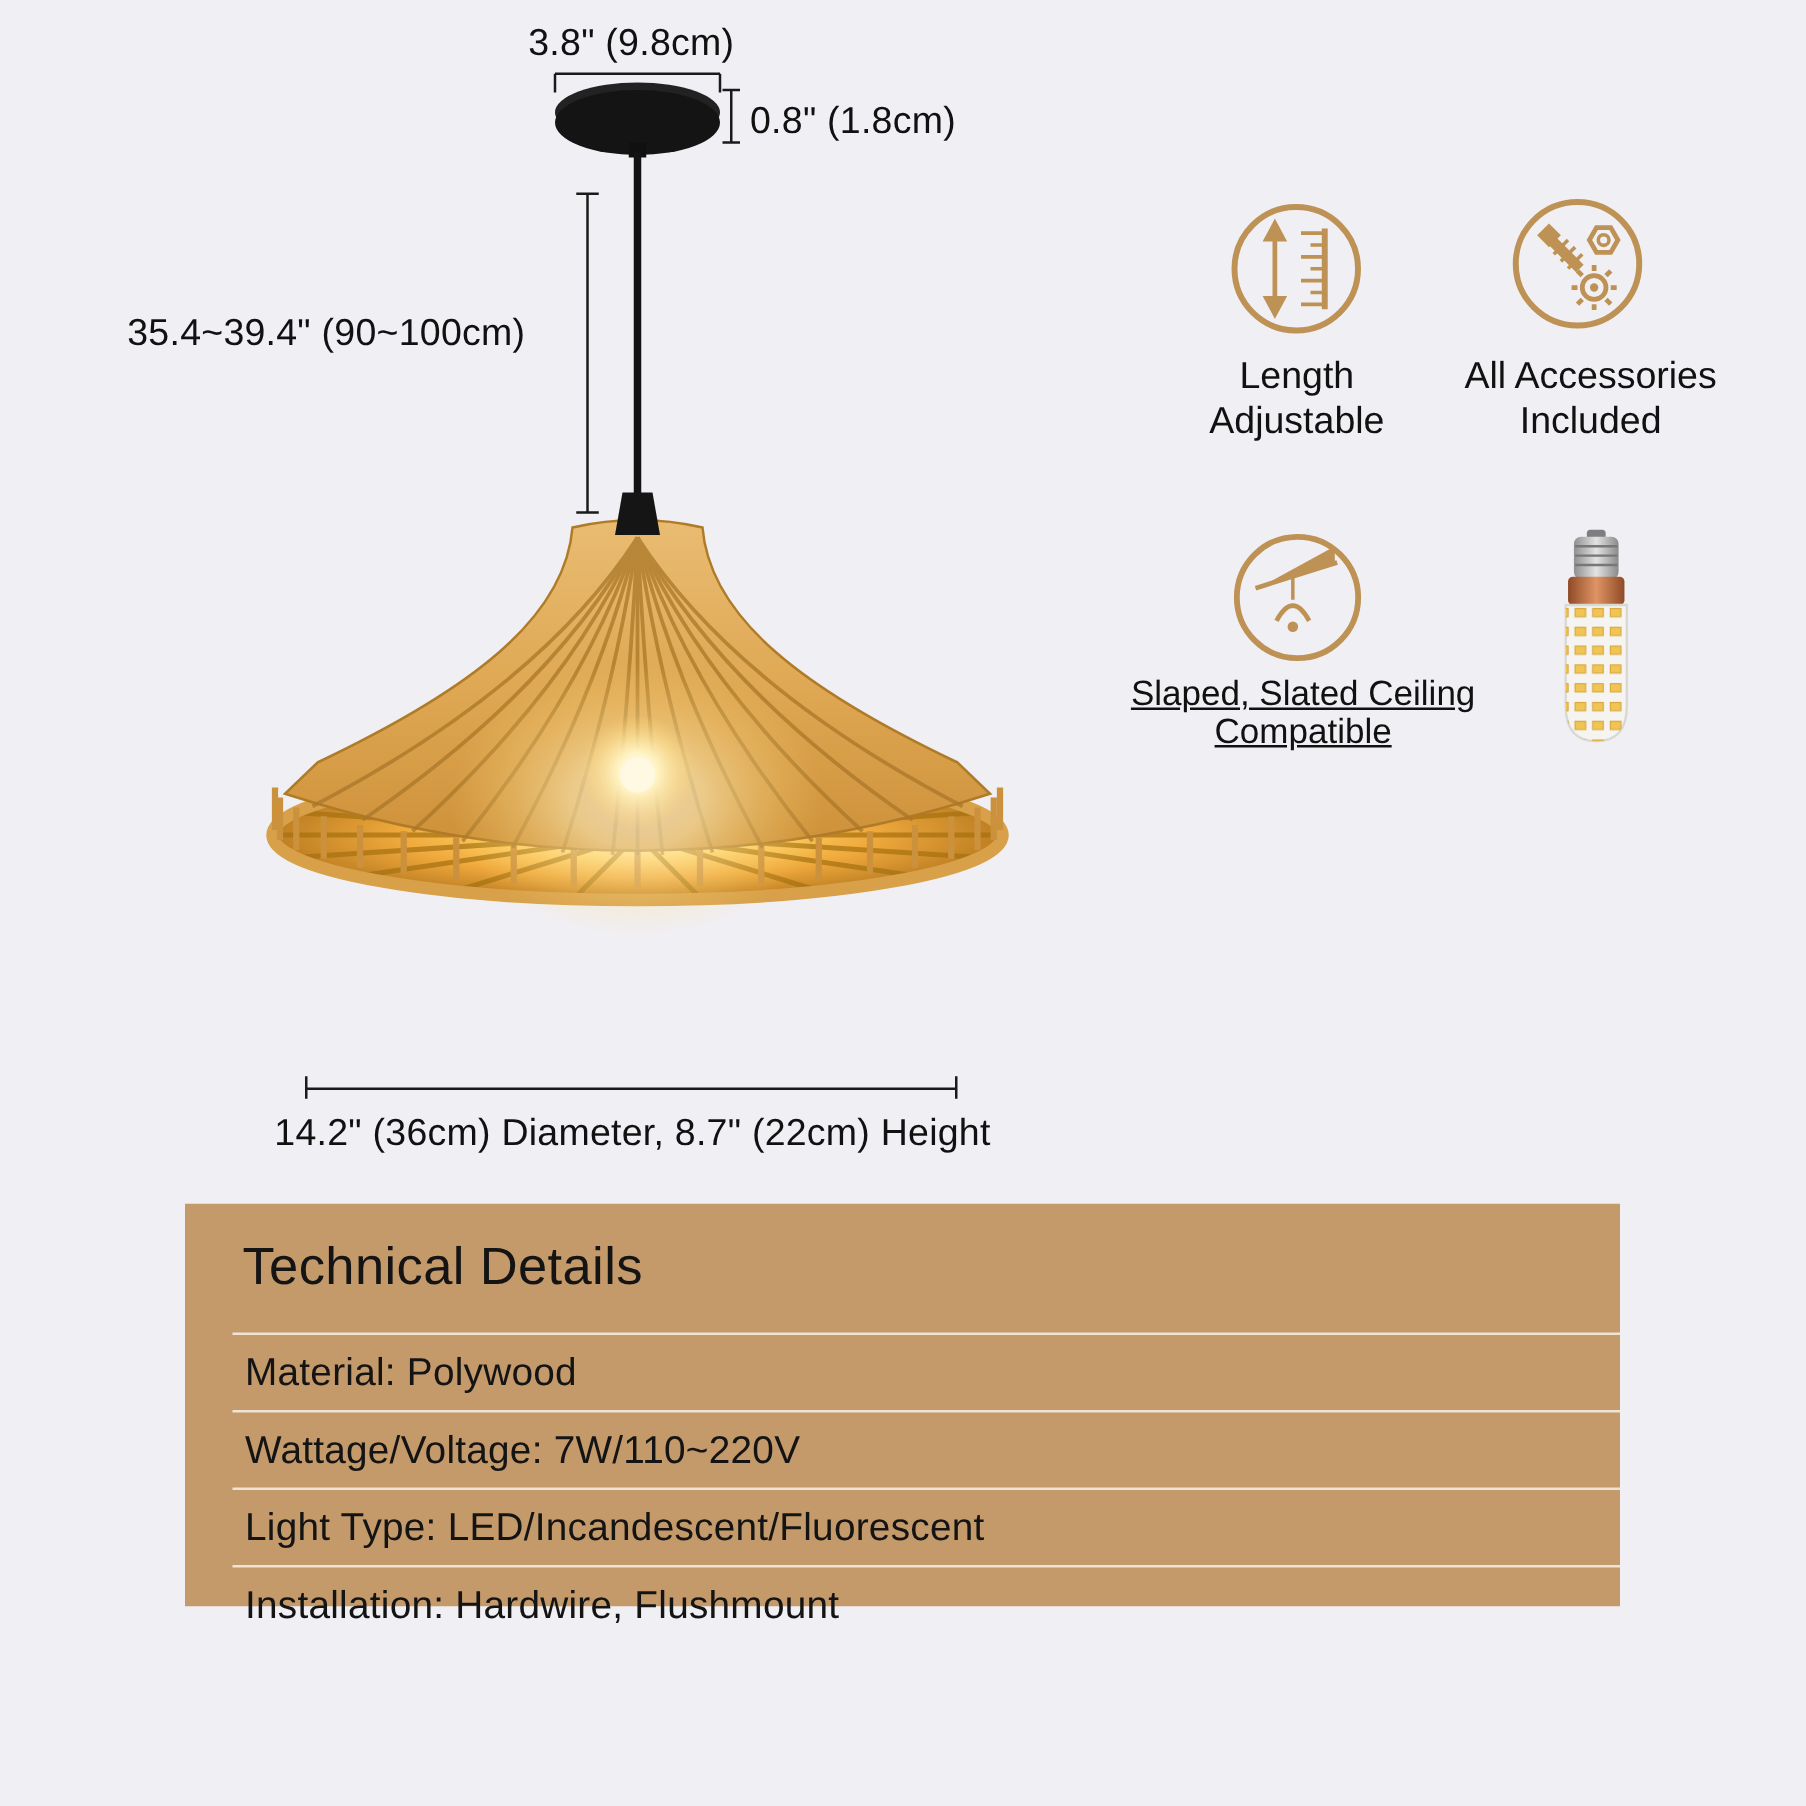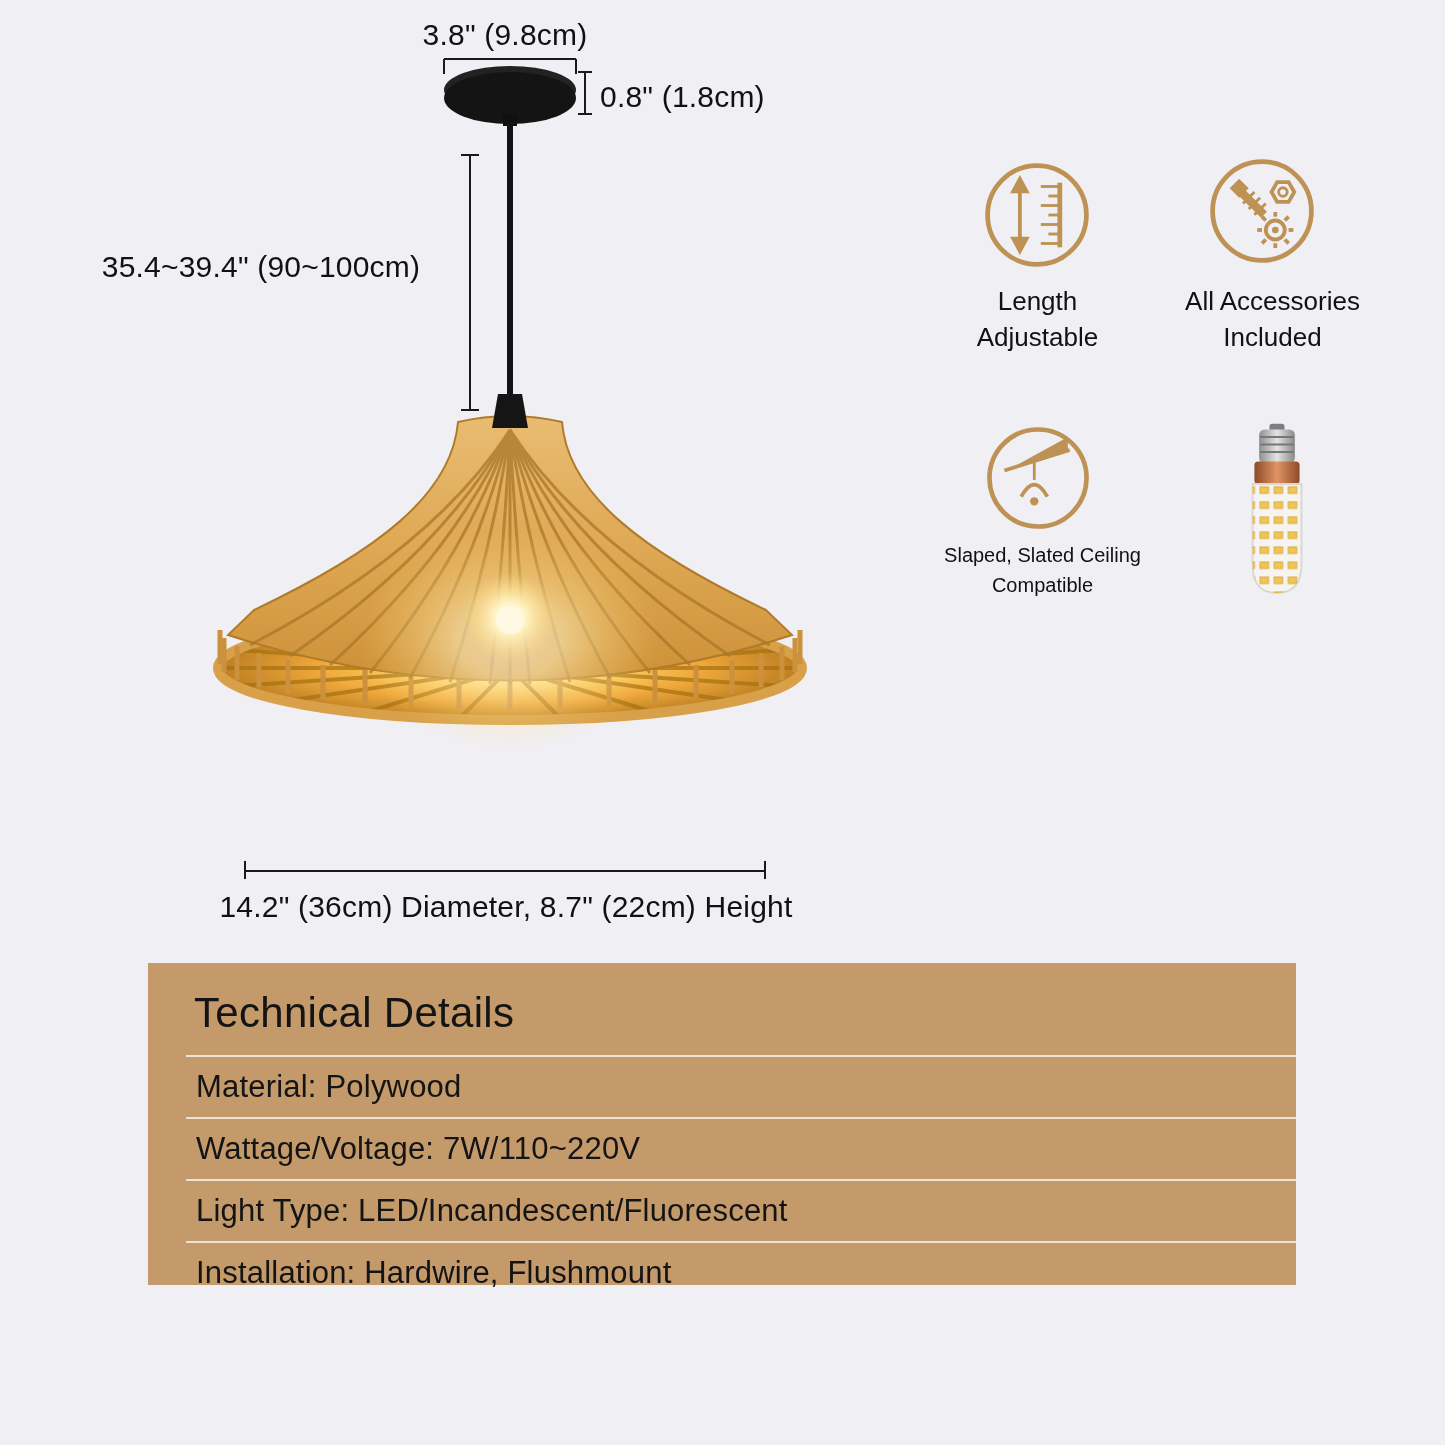--- a/index.html
+++ b/index.html
@@ -1,26 +1,26 @@
 <!DOCTYPE html>
 <html><head>
 <meta charset="utf-8">
 <style>
   html,body{margin:0;padding:0;}
   body{background:#e9e9ee;font-family:"Liberation Sans", sans-serif;}
   .page{position:relative;width:1445px;height:1445px;background:#f0eff4;overflow:hidden;margin:0 auto;}
   .abs{position:absolute;}
   .dim-label{color:#111;font-size:30px;letter-spacing:.2px;}
   .center{text-align:center;}
-  .feature-label{color:#111;font-size:26px;line-height:36px;text-align:center;}
-  .feature-label.small{font-size:20px;line-height:30px;}
+  .feature-label{color:#111;font-size:30px;line-height:36px;text-align:center;}
+  .feature-label.small{font-size:28px;line-height:30px;text-decoration:underline;}
   .mline{background:#1a1a1a;}
   .panel{background:#c49a6b;}
   .panel-title{font-size:42px;color:#141414;font-weight:500;padding:26px 0 16px 46px;letter-spacing:.3px;}
-  .panel-rows{margin:2px 0 0 38px;}
+  .panel-rows{margin:13px 0 0 38px;}
   .panel-row{border-top:2px solid rgba(255,255,255,.72);height:60px;display:flex;align-items:center;
              padding-left:10px;font-size:31px;color:#141414;letter-spacing:.2px;}
   svg{display:block;}
 </style>
 </head>
 <body>
 
 <div class="page">
 
   <div class="abs dim-label center" style="left:355px;top:18px;width:300px;">3.8" (9.8cm)</div>

